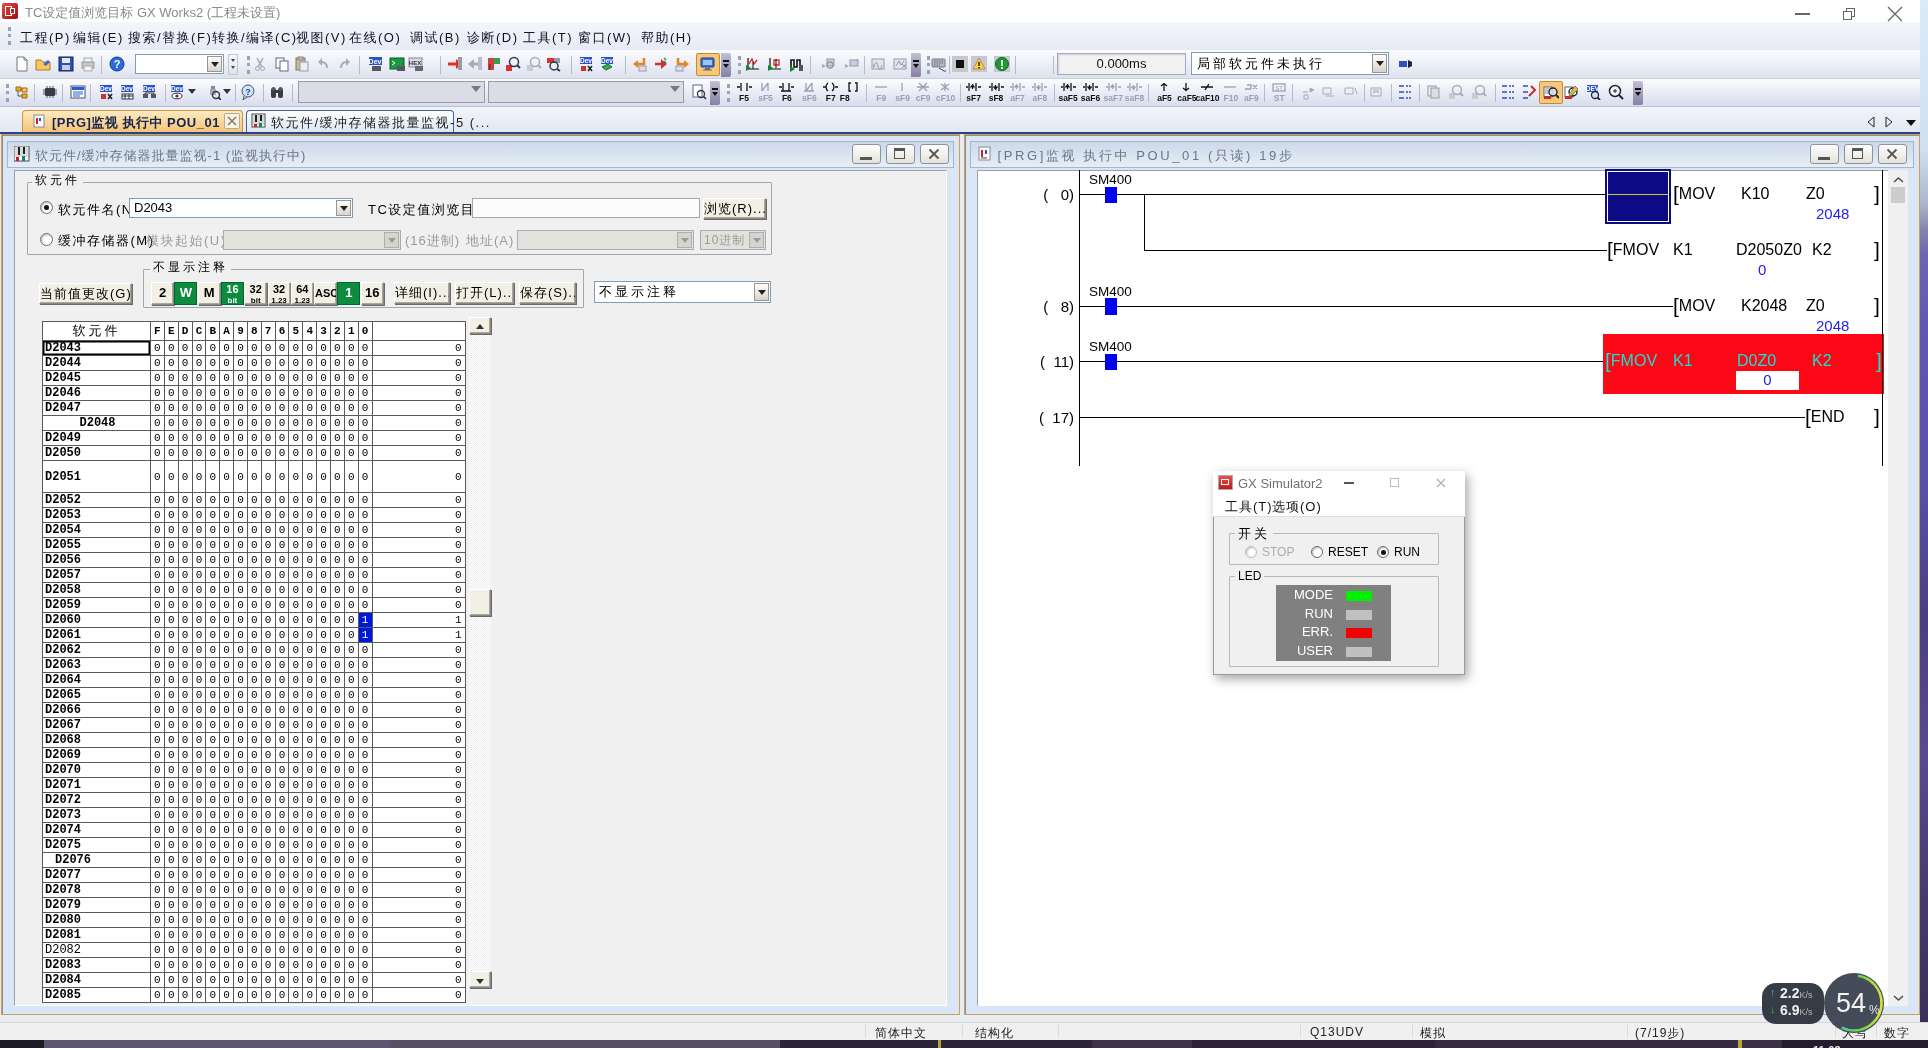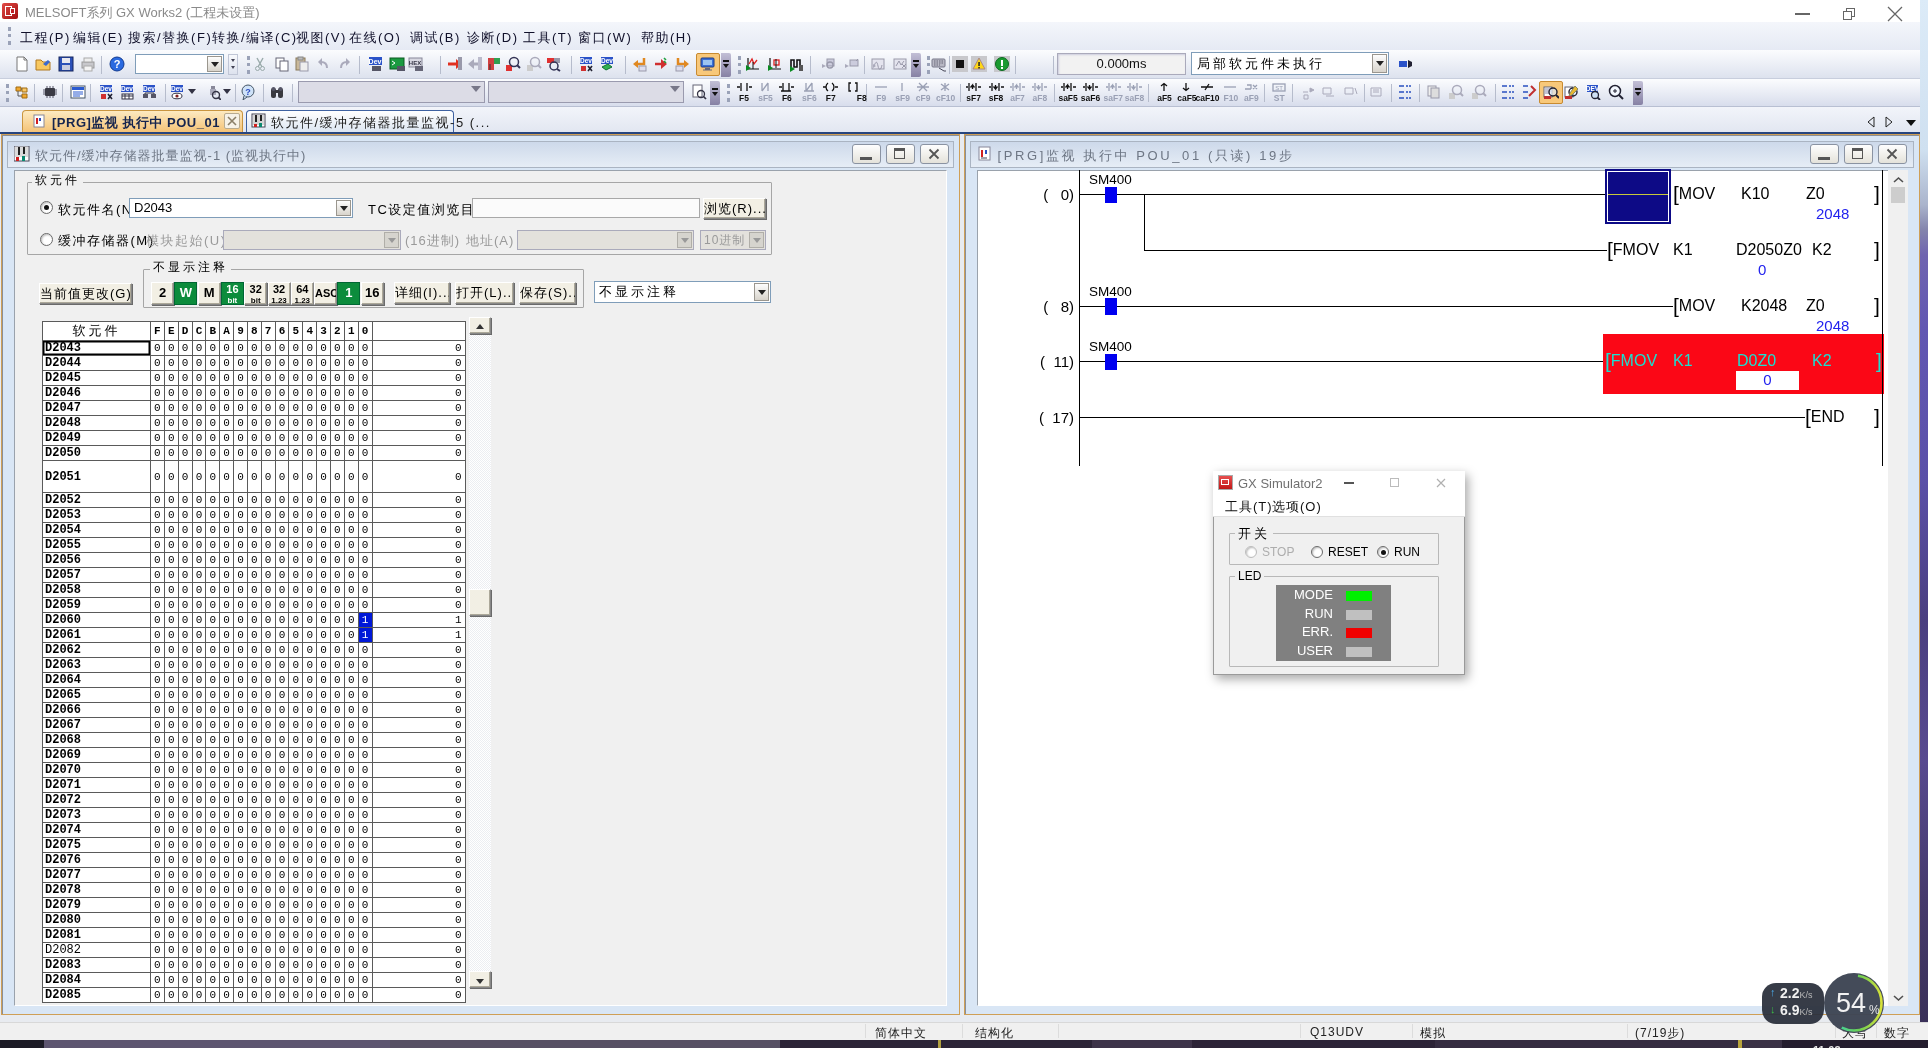--- a/index.html
+++ b/index.html
@@ -32,21 +32,21 @@
 .chevd{position:absolute;width:10px;height:24px;background:linear-gradient(#c2bfd6,#8681a4);border-radius:0 2px 2px 0}
 .chevd:before{content:"";position:absolute;left:2px;top:7px;width:6px;height:2px;background:#111}
 .chevd:after{content:"";position:absolute;left:2px;top:11px;border:3px solid transparent;border-top:4px solid #111}
 </style></head><body>
 
 <div class="ab" style="left:1920px;top:0;width:8px;height:1048px;background:linear-gradient(#dcebf8 0,#cfe0f0 150px,#aab4cc 205px,#8384ac 230px,#6f64b0 255px,#6157b2 330px,#5a50a8 480px,#4a3f80 620px,#584a90 760px,#453a6c 900px,#382f56 1040px)"></div>
 <div class="ab" style="left:0;top:0;width:1920px;height:22px;background:#fff"></div>
 <div class="ab" style="left:2px;top:3px;width:16px;height:16px;background:linear-gradient(135deg,#e24b46,#a00d10);border-radius:2px"></div>
 <div class="ab" style="left:5px;top:6px;width:7px;height:10px;border:1.5px solid #fff"></div>
 <div class="ab" style="left:10px;top:8px;width:5px;height:6px;border:1.5px solid #fff;background:#c02025"></div>
-<div class="ab" style="left:25px;top:4px;font-size:13px;color:#8a8a8a;white-space:nowrap">MELSOFT系列 GX Works2 (工程未设置)</div>
+<div class="ab" style="left:25px;top:4px;font-size:13px;color:#8a8a8a;white-space:nowrap">TC设定值浏览目标 GX Works2 (工程未设置)</div>
 <div class="ab" style="left:1795px;top:13px;width:15px;height:1.5px;background:#666"></div>
 <div class="ab" style="left:1846px;top:8px;width:9px;height:9px;border:1.2px solid #666"></div>
 <div class="ab" style="left:1843px;top:11px;width:9px;height:9px;border:1.2px solid #666;background:#fff"></div>
 <svg class="ab" style="left:1887px;top:6px" width="16" height="16">
     <path d="M1 1 L15 15 M15 1 L1 15" stroke="#666" stroke-width="1.3"></path>
   </svg>
 <div class="ab" style="left:0;top:22px;width:1920px;height:28px;background:linear-gradient(#f4f6fb,#e6eaf4)"></div>
 <div class="grip" style="left:8px;top:27px"></div>
 <div class="ab" style="left:20px;top:29px;font-size:13px;color:#10102a"><span style="letter-spacing:1.5px">工程(P)</span></div>
 <div class="ab" style="left:73px;top:29px;font-size:13px;color:#10102a"><span style="letter-spacing:1.5px">编辑(E)</span></div>
@@ -372,21 +372,21 @@
     <path d="M5 1v8M11 1v8M5 9 11 1M3 9h10" stroke="#9aa0b4" fill="none" stroke-width="1.3"></path>
   </svg>
 <div class="ab" style="left:795.8px;top:93px;width:27px;text-align:center;font-size:8.5px;font-weight:bold;color:#9aa0b4;font-family:Liberation Sans">sF6</div>
 <svg class="ab" style="left:822.3px;top:82px" width="17" height="10" viewBox="0 0 17 10">
     <path d="M1 5h3M13 5h3M6 1a5 5 0 0 0 0 8M10 1a5 5 0 0 1 0 8" stroke="#111" fill="none" stroke-width="1.3"></path>
   </svg>
 <div class="ab" style="left:817.3px;top:93px;width:27px;text-align:center;font-size:8.5px;font-weight:bold;color:#111;font-family:Liberation Sans">F7</div>
 <svg class="ab" style="left:844.7px;top:82px" width="17" height="10" viewBox="0 0 17 10">
     <path d="M6 1H4v8h2M10 1h2v8h-2" stroke="#111" fill="none" stroke-width="1.3"></path>
   </svg>
-<div class="ab" style="left:839.7px;top:93px;width:27px;text-align:right;font-size:8.5px;font-weight:bold;color:#111;font-family:Liberation Sans">F8</div>
+<div class="ab" style="left:839.7px;top:93px;width:27px;text-align:left;font-size:8.5px;font-weight:bold;color:#111;font-family:Liberation Sans">F8</div>
 <svg class="ab" style="left:872.7px;top:82px" width="17" height="10" viewBox="0 0 17 10">
     <path d="M2 5h12" stroke="#9aa0b4" fill="none" stroke-width="1.3"></path>
   </svg>
 <div class="ab" style="left:867.7px;top:93px;width:27px;text-align:center;font-size:8.5px;font-weight:bold;color:#9aa0b4;font-family:Liberation Sans">F9</div>
 <svg class="ab" style="left:894.2px;top:82px" width="17" height="10" viewBox="0 0 17 10">
     <path d="M8 1v8" stroke="#9aa0b4" fill="none" stroke-width="1.3"></path>
   </svg>
 <div class="ab" style="left:889.2px;top:93px;width:27px;text-align:center;font-size:8.5px;font-weight:bold;color:#9aa0b4;font-family:Liberation Sans">sF9</div>
 <svg class="ab" style="left:914.7px;top:82px" width="17" height="10" viewBox="0 0 17 10">
     <path d="M2 5h12M4 1l8 8M12 1l-8 8" stroke="#9aa0b4" fill="none" stroke-width="1.3"></path>
@@ -742,21 +742,21 @@
           <td style="text-align:center;font-size:11px">0</td>
           <td style="text-align:center;font-size:11px">0</td>
           <td style="text-align:center;font-size:11px">0</td>
           <td style="text-align:center;font-size:11px">0</td>
           <td style="text-align:center;font-size:11px">0</td>
           <td style="text-align:center;font-size:11px">0</td>
           <td style="text-align:center;font-size:11px">0</td>
           <td style="text-align:right;padding-right:3px;font-size:11px">0</td>
         </tr>
         <tr style="height:15px">
-          <td style="font-size:12px;font-weight:bold;padding-left:2px;">D2048</td>
+          <td style="font-size:12px;font-weight:bold;padding-left:2px;text-align:center;">D2048</td>
           <td style="text-align:center;font-size:11px">0</td>
           <td style="text-align:center;font-size:11px">0</td>
           <td style="text-align:center;font-size:11px">0</td>
           <td style="text-align:center;font-size:11px">0</td>
           <td style="text-align:center;font-size:11px">0</td>
           <td style="text-align:center;font-size:11px">0</td>
           <td style="text-align:center;font-size:11px">0</td>
           <td style="text-align:center;font-size:11px">0</td>
           <td style="text-align:center;font-size:11px">0</td>
           <td style="text-align:center;font-size:11px">0</td>
@@ -1302,21 +1302,21 @@
           <td style="text-align:center;font-size:11px">0</td>
           <td style="text-align:center;font-size:11px">0</td>
           <td style="text-align:center;font-size:11px">0</td>
           <td style="text-align:center;font-size:11px">0</td>
           <td style="text-align:center;font-size:11px">0</td>
           <td style="text-align:center;font-size:11px">0</td>
           <td style="text-align:center;font-size:11px">0</td>
           <td style="text-align:right;padding-right:3px;font-size:11px">0</td>
         </tr>
         <tr style="height:15px">
-          <td style="font-size:12px;font-weight:bold;padding-left:2px;">D2076</td>
+          <td style="font-size:12px;font-weight:bold;padding-left:12px;">D2076</td>
           <td style="text-align:center;font-size:11px">0</td>
           <td style="text-align:center;font-size:11px">0</td>
           <td style="text-align:center;font-size:11px">0</td>
           <td style="text-align:center;font-size:11px">0</td>
           <td style="text-align:center;font-size:11px">0</td>
           <td style="text-align:center;font-size:11px">0</td>
           <td style="text-align:center;font-size:11px">0</td>
           <td style="text-align:center;font-size:11px">0</td>
           <td style="text-align:center;font-size:11px">0</td>
           <td style="text-align:center;font-size:11px">0</td>

